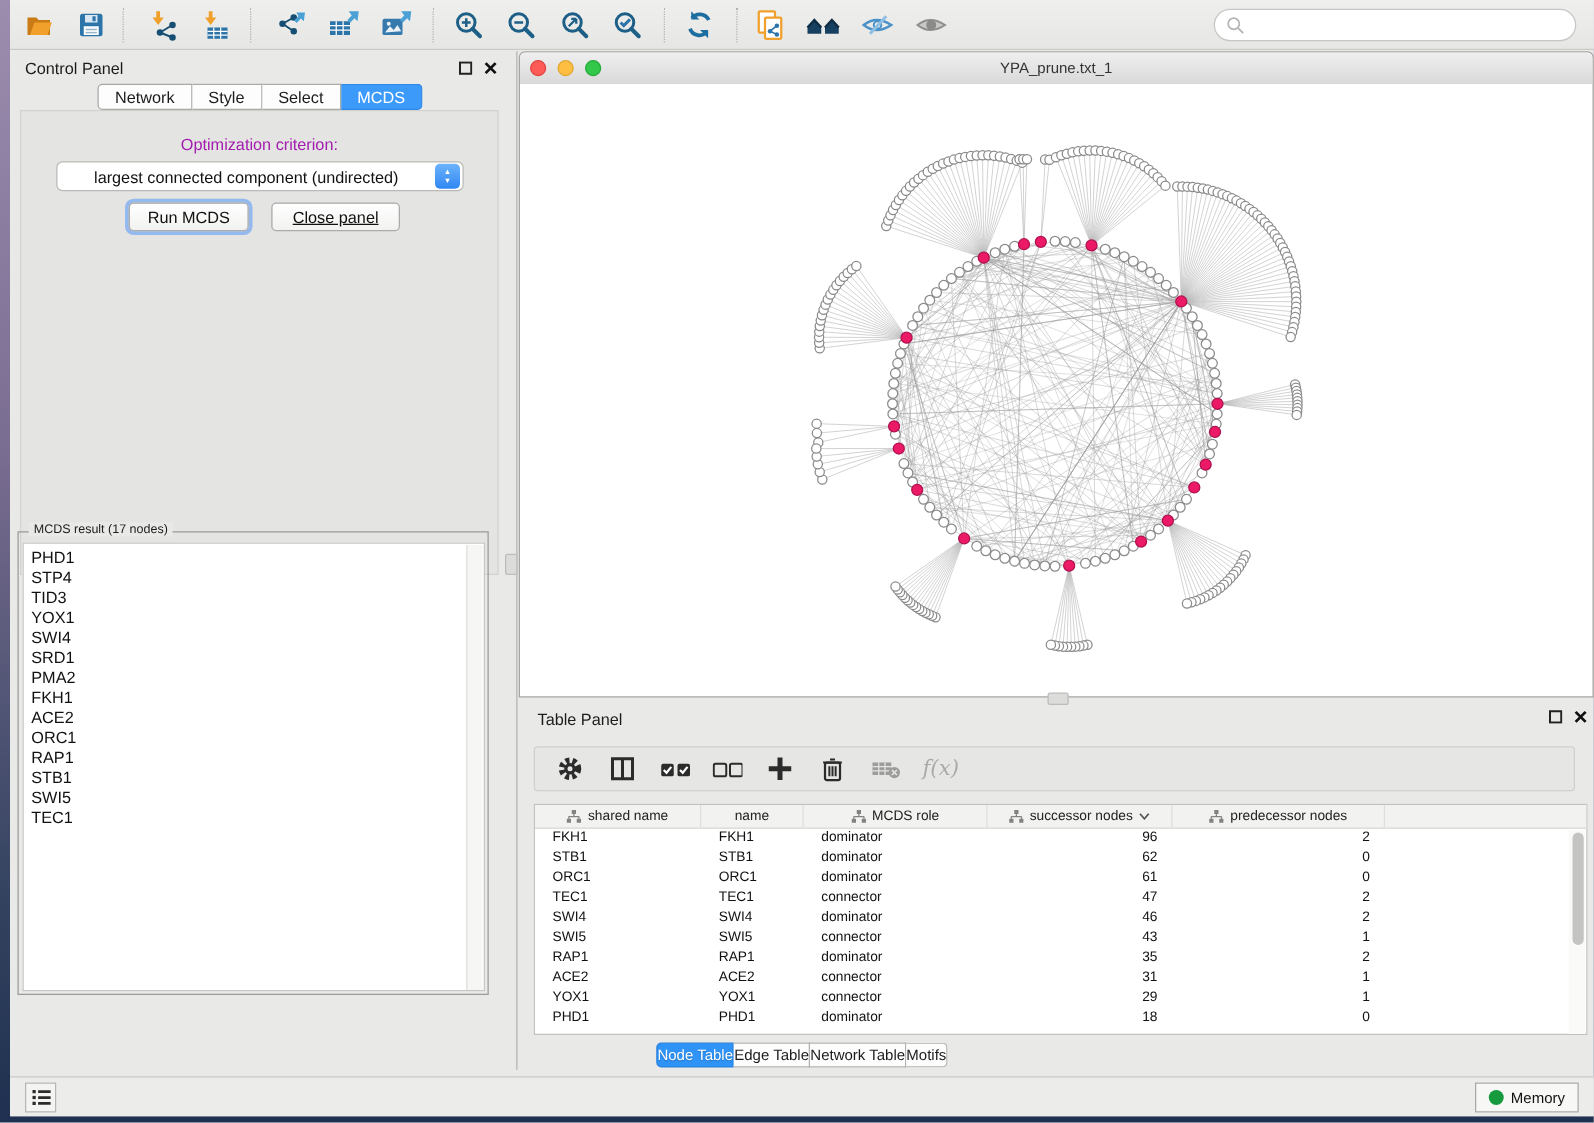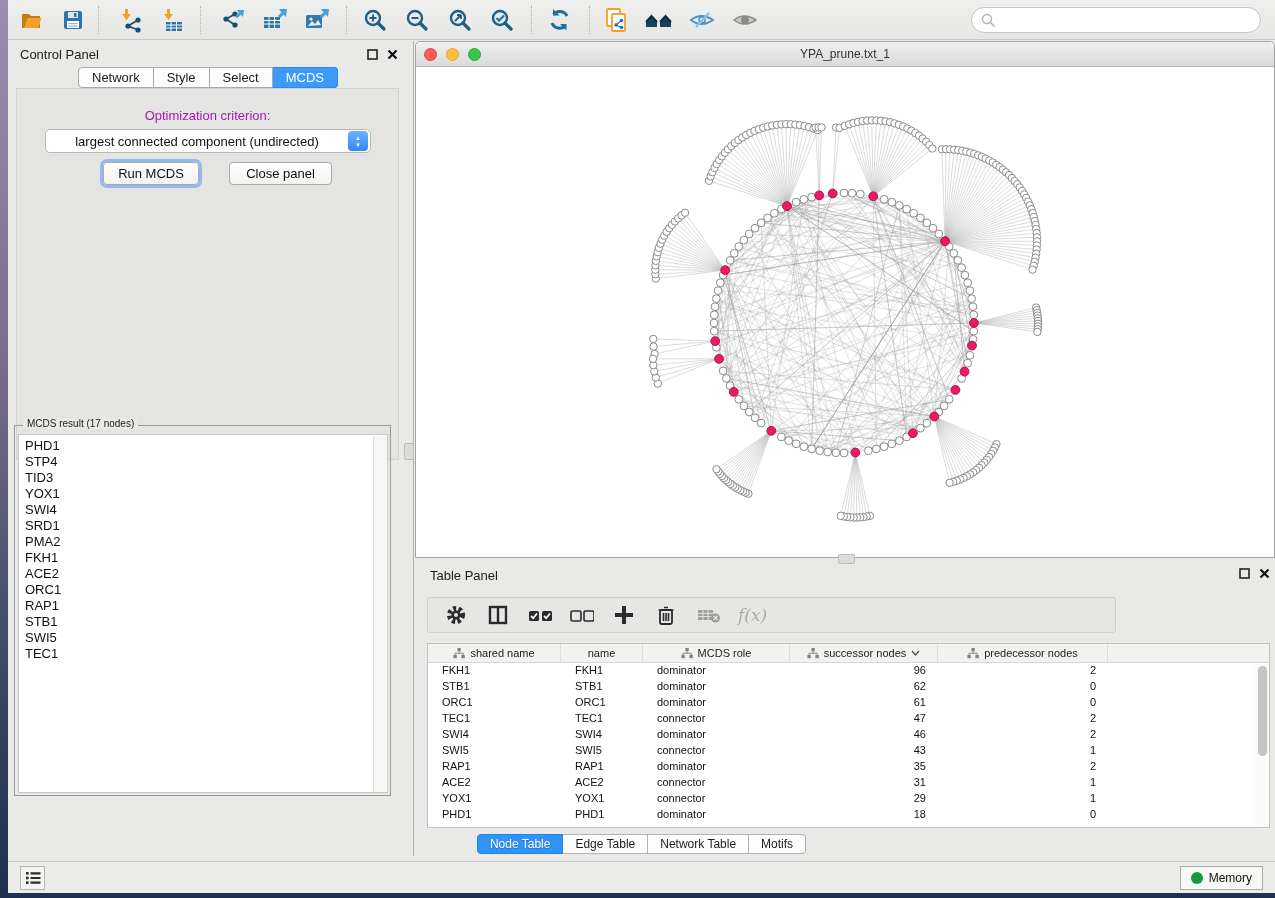--- a/index.html
+++ b/index.html
@@ -23,21 +23,21 @@
   .ctab:first-child { border-left-width:1px; border-radius:4px 0 0 4px; }
   .ctab:last-child { border-radius:0 4px 4px 0; }
   .ctab.active { background:#3b9afa; border-color:#2f87e6; color:#fff; }
   #cp-inner { position:absolute; left:8px; top:88px; width:383px; height:372px; background:#e4e4e2; border:1px solid #d2d2d0; }
   #opt-label { position:absolute; left:0; top:19px; width:100%; text-align:center; font-size:13px; color:#a21caf; }
   #criterion { position:absolute; left:28px; top:40px; width:326px; height:24px; background:#fff; border:1px solid #b9b9b7; border-radius:5px; font-size:13px; display:flex; align-items:center; }
   #criterion .val { flex:1; text-align:center; color:#111; }
   #criterion .step { width:20px; height:20px; margin-right:2px; background:linear-gradient(#6db3fb,#2f87f3); border-radius:4px; color:#fff; font-size:6px; line-height:6px; display:flex; flex-direction:column; align-items:center; justify-content:center; gap:1px; }
   .pushbtn { position:absolute; top:73px; height:23px; background:linear-gradient(#ffffff,#f2f2f0); border:1px solid #ababab; border-radius:4px; font-size:13px; color:#111; display:flex; align-items:center; justify-content:center; }
   #run-btn { left:86px; width:96px; box-shadow:0 0 0 3px rgba(80,150,250,.55); }
-  #close-btn { left:212px; width:103px; }
+  #close-btn { left:200px; width:103px;text-decoration:underline; }
   #mcds-group { position:absolute; left:6px; top:425px; width:377px; height:371px; border:1px solid #9a9a98; }
   #mcds-legend { position:absolute; left:8px; top:-8px; background:#e9e9e7; padding:0 4px; font-size:10px; color:#1c1c1c; }
   #mcds-list { position:absolute; left:3px; top:8px; width:370px; height:359px; background:#fff; border:1px solid #c6c6c4; overflow:hidden; padding:3px 0 0 6px; }
   .mcds-item { font-size:13px; line-height:16px; color:#111; }
   #mcds-scroll { position:absolute; right:1px; top:1px; width:13px; height:357px; background:#f6f6f4; border-left:1px solid #ddddda; }
 
   
   #vdivider { position:absolute; left:399px; top:41px; width:7px; height:815px; background:#e9e9e7; border-right:1px solid #b3b3b1; }
   #vhandle { position:absolute; left:396px; top:443px; width:10px; height:17px; background:#dcdcda; border:1px solid #bcbcba; border-radius:2px; }
   #hhandle { position:absolute; left:830px; top:554px; width:17px; height:10px; background:#dcdcda; border:1px solid #bcbcba; border-radius:2px; }
@@ -45,33 +45,33 @@
   
   #netwin { position:absolute; left:407px; top:41px; width:860px; height:517px; background:#fff; border:1px solid #a6a6a4; border-radius:5px 5px 0 0; }
   #nettitle { position:absolute; left:0; top:0; width:100%; height:25px; background:linear-gradient(#efefef,#dadada); border-bottom:1px solid #b4b4b2; border-radius:5px 5px 0 0; }
   #nettitle .label { position:absolute; width:100%; text-align:center; top:5px; font-size:12px; color:#333; }
   .light { position:absolute; top:6px; width:13px; height:13px; border-radius:50%; }
   #netcanvas { position:absolute; left:0; top:25px; }
 
   
   #tp-header { position:absolute; left:407px; top:560px; width:860px; height:26px; }
   #tp-title { position:absolute; left:15px; top:8px; font-size:13px; color:#1c1c1c; }
-  #tp-toolbar { position:absolute; left:419px; top:597px; width:689px; height:36px; background:#e6e6e4; border:1px solid #d0d0ce; border-radius:3px; display:flex; align-items:center; gap:18px; padding-left:16px; }
+  #tp-toolbar { position:absolute; left:419px; top:597px; width:833px; height:36px; background:#e6e6e4; border:1px solid #d0d0ce; border-radius:3px; display:flex; align-items:center; gap:18px; padding-left:16px; }
   .ticon { width:24px; height:24px; display:flex; align-items:center; justify-content:center; }
   #fx { font-family:"DejaVu Serif", serif; font-style:italic; font-size:17px; color:#aaa; }
   #ntable { position:absolute; left:419px; top:643px; width:843px; height:185px; background:#fff; border:1px solid #c2c2c0; }
   #thead { display:flex; height:19px; background:#f2f2f0; border-bottom:1px solid #d8d8d6; }
   .th { display:flex; align-items:center; justify-content:center; gap:5px; font-size:11px; color:#222; border-right:1px solid #dededc; position:relative; }
   .trow { display:flex; height:16px; }
   .td { font-size:11px; color:#111; padding:1px 10px 0 14px; white-space:nowrap; overflow:hidden; }
   .td.num { text-align:right; padding-right:12px; }
   #tscroll { position:absolute; right:1px; top:20px; width:13px; height:163px; background:#fafaf8; }
   #tthumb { position:absolute; right:2px; top:22px; width:9px; height:90px; background:#c4c4c2; border-radius:5px; }
   #tp-tabs { position:absolute; left:0; top:834px; width:1267px; display:flex; justify-content:center; }
-  .ttab { height:20px; padding:0 12px; font-size:12px; background:#fdfdfd; border:1px solid #b2b2b0; border-left-width:0; color:#1c1c1c; display:flex; align-items:center; }
+  .ttab { height:20px; padding:0 0; font-size:12px; background:#fdfdfd; border:1px solid #b2b2b0; border-left-width:0; color:#1c1c1c; display:flex; align-items:center; }
   .ttab:first-child { border-left-width:1px; border-radius:4px 0 0 4px; }
   .ttab:last-child { border-radius:0 4px 4px 0; }
   .ttab.active { background:#2f93f7; border-color:#2a82df; color:#fff; text-shadow:0 1px 1px rgba(0,0,0,.25); }
 
   
   #statusbar { position:absolute; left:0; top:861px; width:1267px; height:32px; background:#ececea; border-top:1px solid #c9c9c7; }
   #listbtn { position:absolute; left:12px; top:4px; width:25px; height:24px; background:#f4f4f2; border:1px solid #b6b6b4; display:flex; align-items:center; justify-content:center; }
   #membtn { position:absolute; right:12px; top:4px; height:24px; padding:0 10px; background:#f7f7f5; border:1px solid #a9a9a7; display:flex; align-items:center; gap:6px; font-size:12px; color:#111; }
   #memdot { width:12px; height:12px; border-radius:50%; background:#169a3e; }
 </style>

